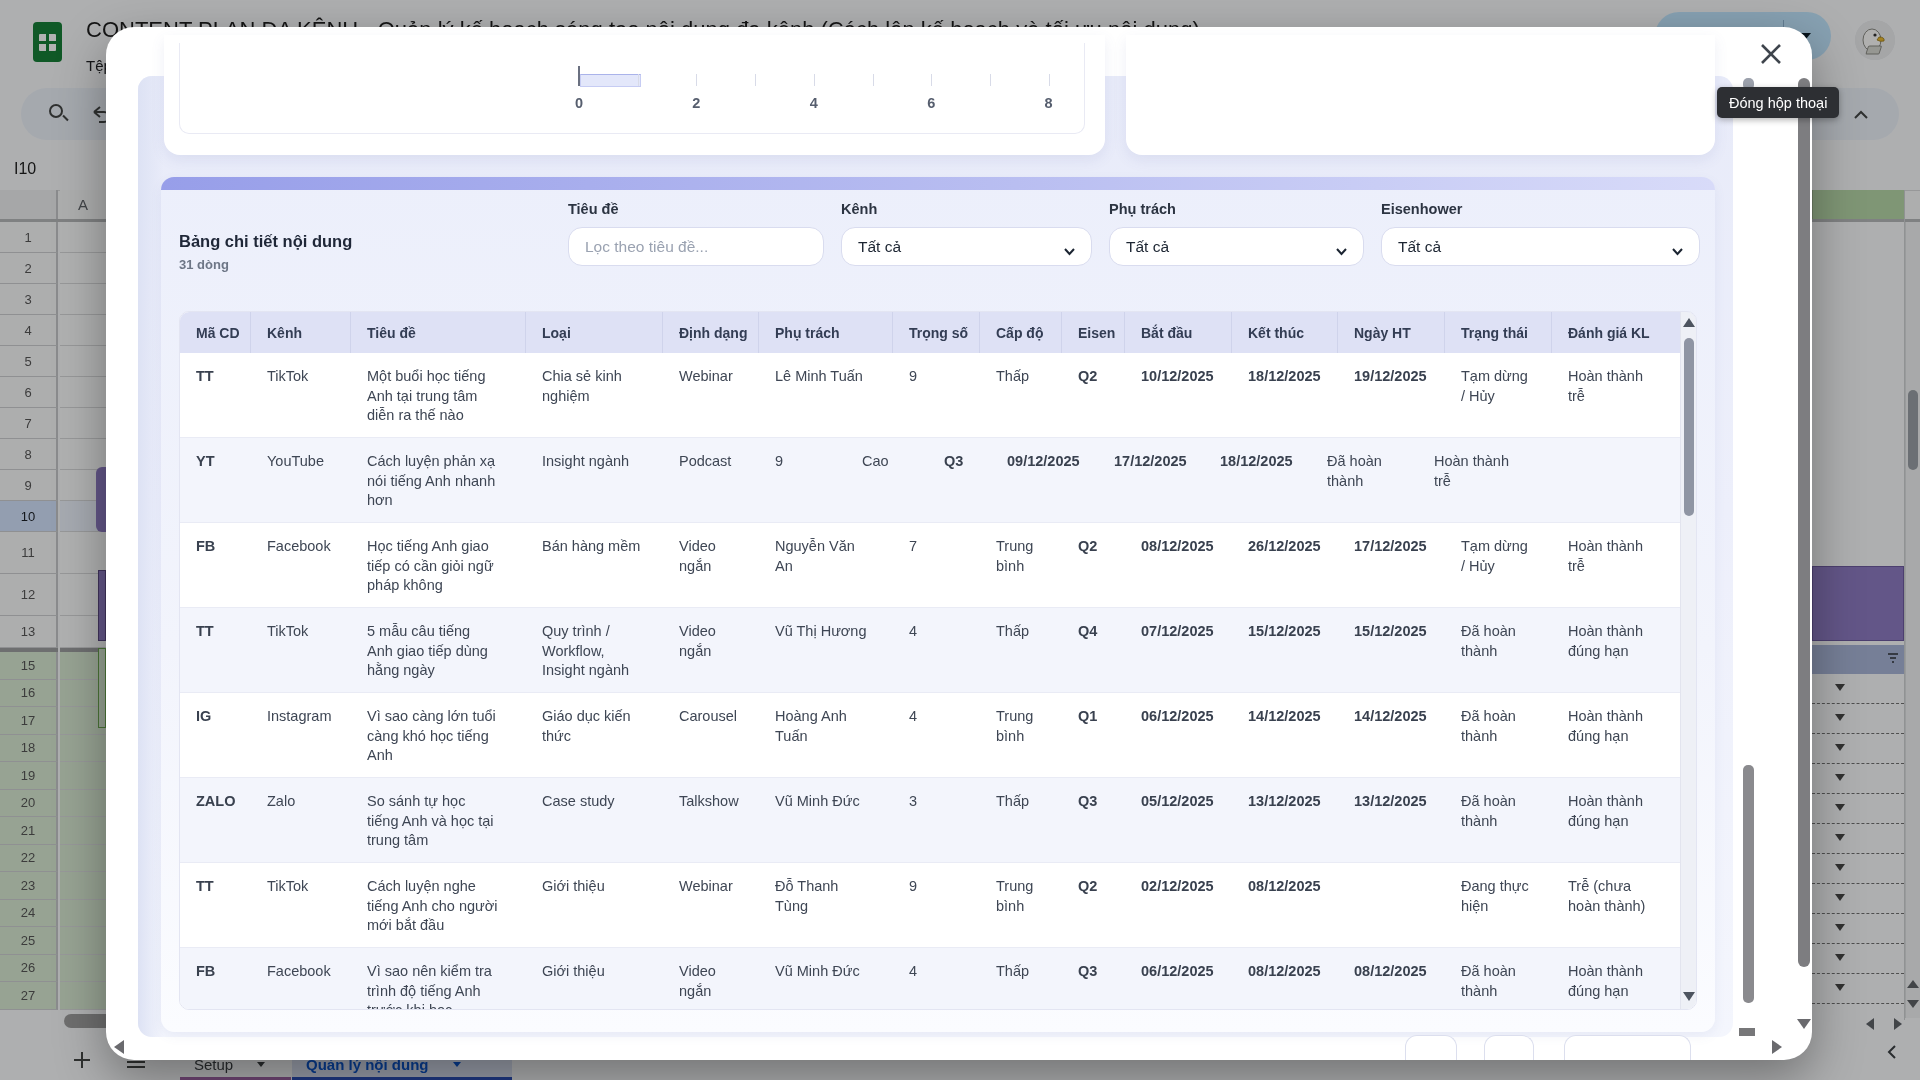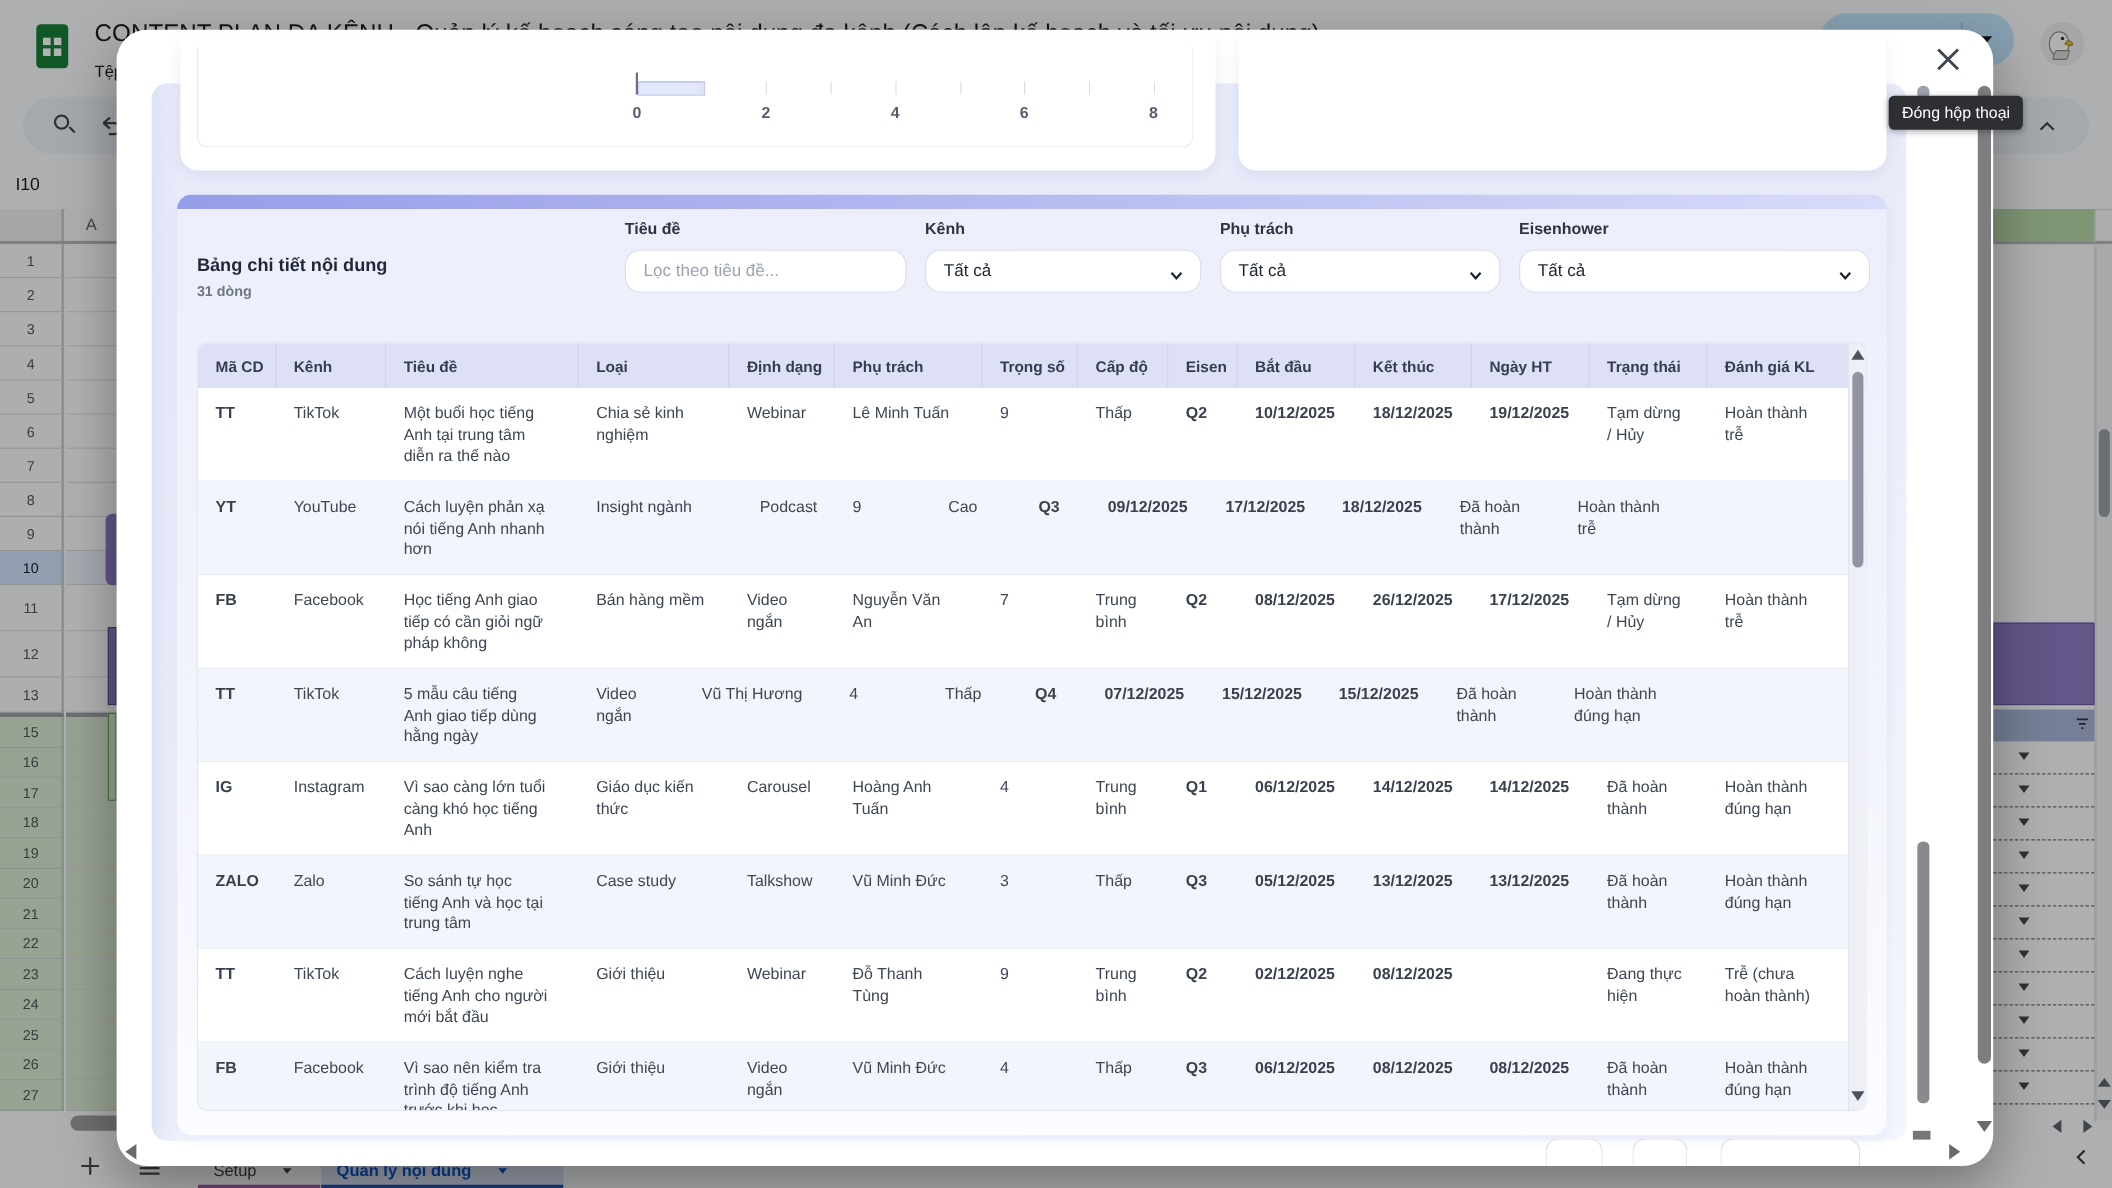--- a/index.html
+++ b/index.html
@@ -405,21 +405,21 @@
               <div class="td b" style="width: 106px; padding-right: 14px;">18/12/2025</div>
               <div class="td b" style="width: 107px; padding-right: 14px;">19/12/2025</div>
               <div class="td" style="width: 107px; padding-right: 19px;">Tạm dừng / Hủy</div>
               <div class="td" style="width: 125px; padding-right: 19px;">Hoàn thành trễ</div>
             </div>
             <div class="tr alt">
               <div class="td b" style="width: 71px; padding-right: 14px;">YT</div>
               <div class="td" style="width: 100px; padding-right: 14px;">YouTube</div>
               <div class="td" style="width: 175px; padding-right: 28px;">Cách luyện phản xạ nói tiếng Anh nhanh hơn</div>
               <div class="td" style="width: 137px; padding-right: 16px;">Insight ngành</div>
-              <div class="td" style="width: 96px; padding-right: 16px; text-align: right;">Podcast</div>
+              <div class="td" style="width: 96px; padding-right: 16px;">Podcast</div>
               <div class="td" style="width: 87px; padding-right: 14px;">9</div>
               <div class="td" style="width: 82px; padding-right: 14px;">Cao</div>
               <div class="td b" style="width: 63px; padding-right: 14px;">Q3</div>
               <div class="td b" style="width: 107px; padding-right: 14px;">09/12/2025</div>
               <div class="td b" style="width: 106px; padding-right: 14px;">17/12/2025</div>
               <div class="td b" style="width: 107px; padding-right: 14px;">18/12/2025</div>
               <div class="td" style="width: 107px; padding-right: 19px;">Đã hoàn thành</div>
               <div class="td" style="width: 125px; padding-right: 19px;">Hoàn thành trễ</div>
             </div>
             <div class="tr">
@@ -435,20 +435,21 @@
               <div class="td b" style="width: 107px; padding-right: 14px;">08/12/2025</div>
               <div class="td b" style="width: 106px; padding-right: 14px;">26/12/2025</div>
               <div class="td b" style="width: 107px; padding-right: 14px;">17/12/2025</div>
               <div class="td" style="width: 107px; padding-right: 19px;">Tạm dừng / Hủy</div>
               <div class="td" style="width: 125px; padding-right: 19px;">Hoàn thành trễ</div>
             </div>
             <div class="tr alt">
               <div class="td b" style="width: 71px; padding-right: 14px;">TT</div>
               <div class="td" style="width: 100px; padding-right: 14px;">TikTok</div>
               <div class="td" style="width: 175px; padding-right: 28px;">5 mẫu câu tiếng Anh giao tiếp dùng hằng ngày</div>
+              <div class="td" style="width: 137px; padding-right: 16px;">Quy trình / Workflow, Insight ngành</div>
               <div class="td" style="width: 96px; padding-right: 16px;">Video ngắn</div>
               <div class="td" style="width: 134px; padding-right: 23px;">Vũ Thị Hương</div>
               <div class="td" style="width: 87px; padding-right: 14px;">4</div>
               <div class="td" style="width: 82px; padding-right: 14px;">Thấp</div>
               <div class="td b" style="width: 63px; padding-right: 14px;">Q4</div>
               <div class="td b" style="width: 107px; padding-right: 14px;">07/12/2025</div>
               <div class="td b" style="width: 106px; padding-right: 14px;">15/12/2025</div>
               <div class="td b" style="width: 107px; padding-right: 14px;">15/12/2025</div>
               <div class="td" style="width: 107px; padding-right: 19px;">Đã hoàn thành</div>
               <div class="td" style="width: 125px; padding-right: 19px;">Hoàn thành đúng hạn</div>

